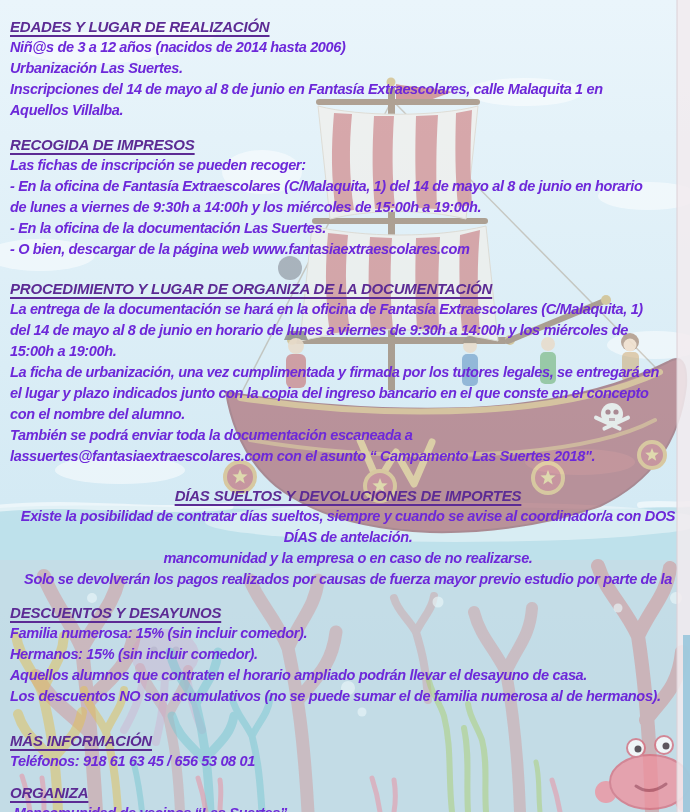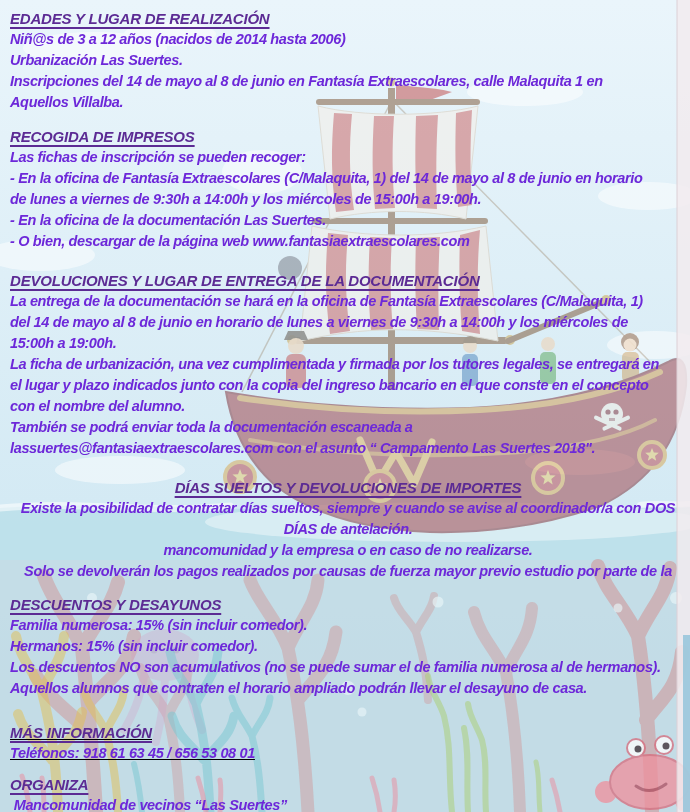--- a/index.html
+++ b/index.html
@@ -8,27 +8,28 @@
     width:690px;height:812px;
     overflow:hidden;
     font-family:"Liberation Sans","DejaVu Sans",sans-serif;
   }
   .bg{position:absolute;inset:0;display:block;}
   .content{
     position:absolute;inset:0;
     padding:8px 4px 0 10px;
     box-sizing:border-box;
     z-index:2;
+    margin-top:8px;
   }
   .sec{margin:0 0 16px 0;}
   .sec.mb13{margin-bottom:13px;}
   .sec.mb18{margin-bottom:18px;}
   .sec.mb12{margin-bottom:12px;text-align:center;}
   .sec.mb23{margin-bottom:23px;}
-  .sec.mb10{margin-bottom:10px;text-decoration:underline;}
+  .sec.mb10{margin-bottom:10px;}
   .sec.mb0{margin-bottom:0;}
   .h{
     margin:0;
     font-size:15px;
     line-height:21px;
     font-weight:bold;
     font-style:italic;
     color:#5c2b94;
     text-decoration:underline;
     text-underline-offset:3px;
@@ -266,21 +267,21 @@
     <section class="sec mb18">
       <h2 class="h">RECOGIDA DE IMPRESOS</h2>
       <div class="ln">Las fichas de inscripción se pueden recoger:</div>
       <div class="ln">- En la oficina de Fantasía Extraescolares (C/Malaquita, 1) del 14 de mayo al 8 de junio en horario</div>
       <div class="ln">de lunes a viernes de 9:30h a 14:00h y los miércoles de 15:00h a 19:00h.</div>
       <div class="ln">- En la oficina de la documentación Las Suertes.</div>
       <div class="ln">- O bien, descargar de la página web www.fantasiaextraescolares.com</div>
     </section>
 
     <section class="sec mb18">
-      <h2 class="h">DEVOLUCIONES Y LUGAR DE ENTREGA DE LA DOCUMENTACIÓN</h2>
+      <h2 class="h">PROCEDIMIENTO Y LUGAR DE ORGANIZA DE LA DOCUMENTACIÓN</h2>
       <div class="ln">La entrega de la documentación se hará en la oficina de Fantasía Extraescolares (C/Malaquita, 1)</div>
       <div class="ln">del 14 de mayo al 8 de junio en horario de lunes a viernes de 9:30h a 14:00h y los miércoles de</div>
       <div class="ln">15:00h a 19:00h.</div>
       <div class="ln">La ficha de urbanización, una vez cumplimentada y firmada por los tutores legales, se entregará en</div>
       <div class="ln">el lugar y plazo indicados junto con la copia del ingreso bancario en el que conste en el concepto</div>
       <div class="ln">con el nombre del alumno.</div>
       <div class="ln">También se podrá enviar toda la documentación escaneada a</div>
       <div class="ln">lassuertes@fantasiaextraescolares.com con el asunto “ Campamento Las Suertes 2018".</div>
     </section>
 
@@ -289,22 +290,22 @@
       <div class="ln">Existe la posibilidad de contratar días sueltos, siempre y cuando se avise al coordinador/a con DOS</div>
       <div class="ln">DÍAS de antelación.</div>
       <div class="ln">mancomunidad y la empresa o en caso de no realizarse.</div>
       <div class="ln">Solo se devolverán los pagos realizados por causas de fuerza mayor previo estudio por parte de la</div>
     </section>
 
     <section class="sec mb23">
       <h2 class="h">DESCUENTOS Y DESAYUNOS</h2>
       <div class="ln">Familia numerosa: 15% (sin incluir comedor).</div>
       <div class="ln">Hermanos: 15% (sin incluir comedor).</div>
+      <div class="ln">Aquellos alumnos que contraten el horario ampliado podrán llevar el desayuno de casa.</div>
       <div class="ln">Los descuentos NO son acumulativos (no se puede sumar el de familia numerosa al de hermanos).</div>
-      <div class="ln">Aquellos alumnos que contraten el horario ampliado podrán llevar el desayuno de casa.</div>
     </section>
 
     <section class="sec mb10">
       <h2 class="h">MÁS INFORMACIÓN</h2>
       <div class="ln">Teléfonos: 918 61 63 45 / 656 53 08 01</div>
     </section>
 
     <section class="sec mb0">
       <h2 class="h">ORGANIZA</h2>
       <div class="ln"> Mancomunidad de vecinos “Las Suertes”</div>

